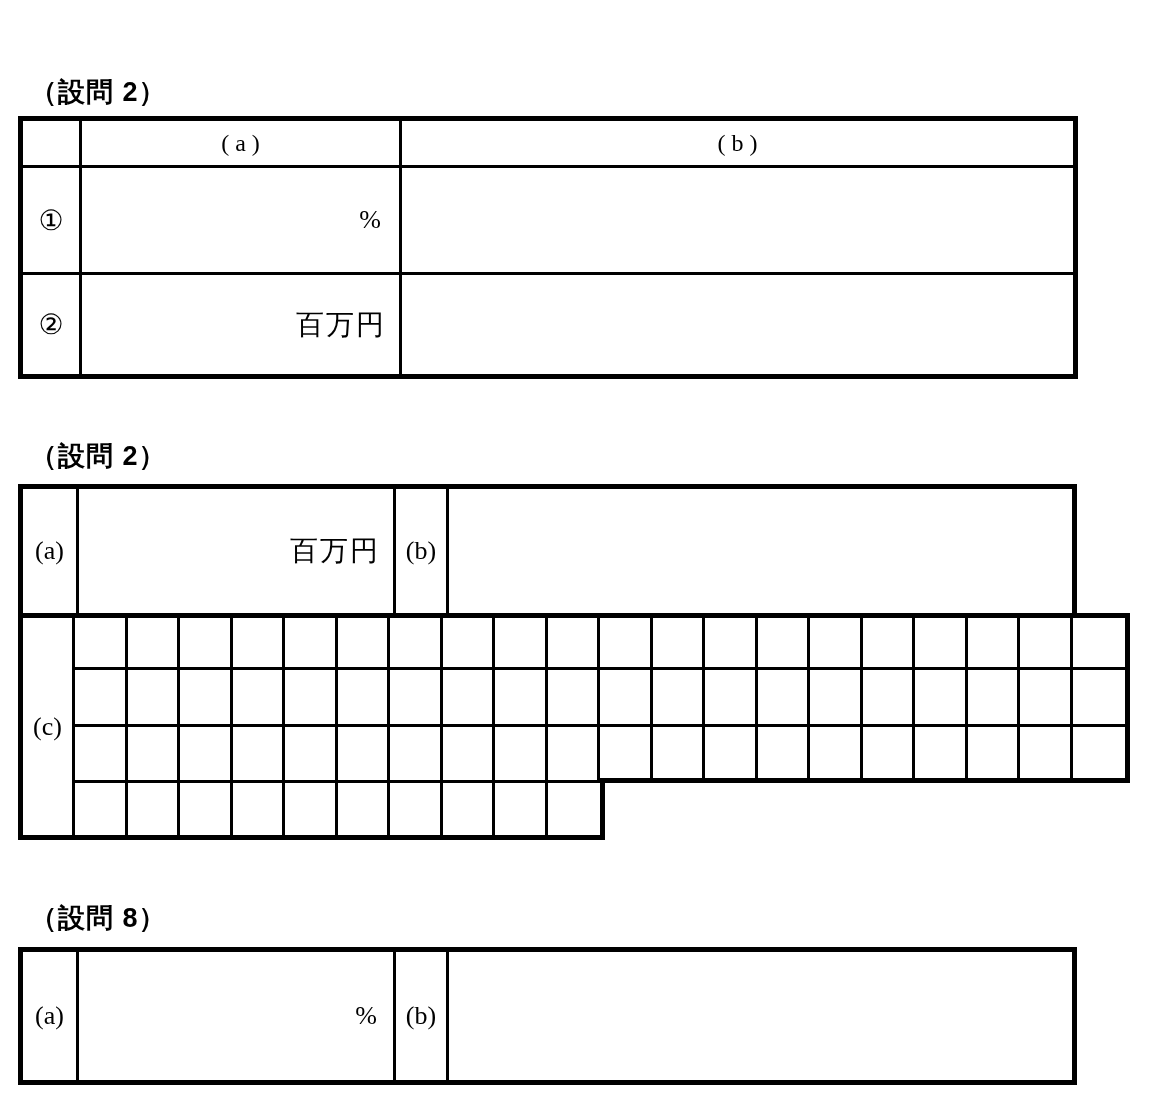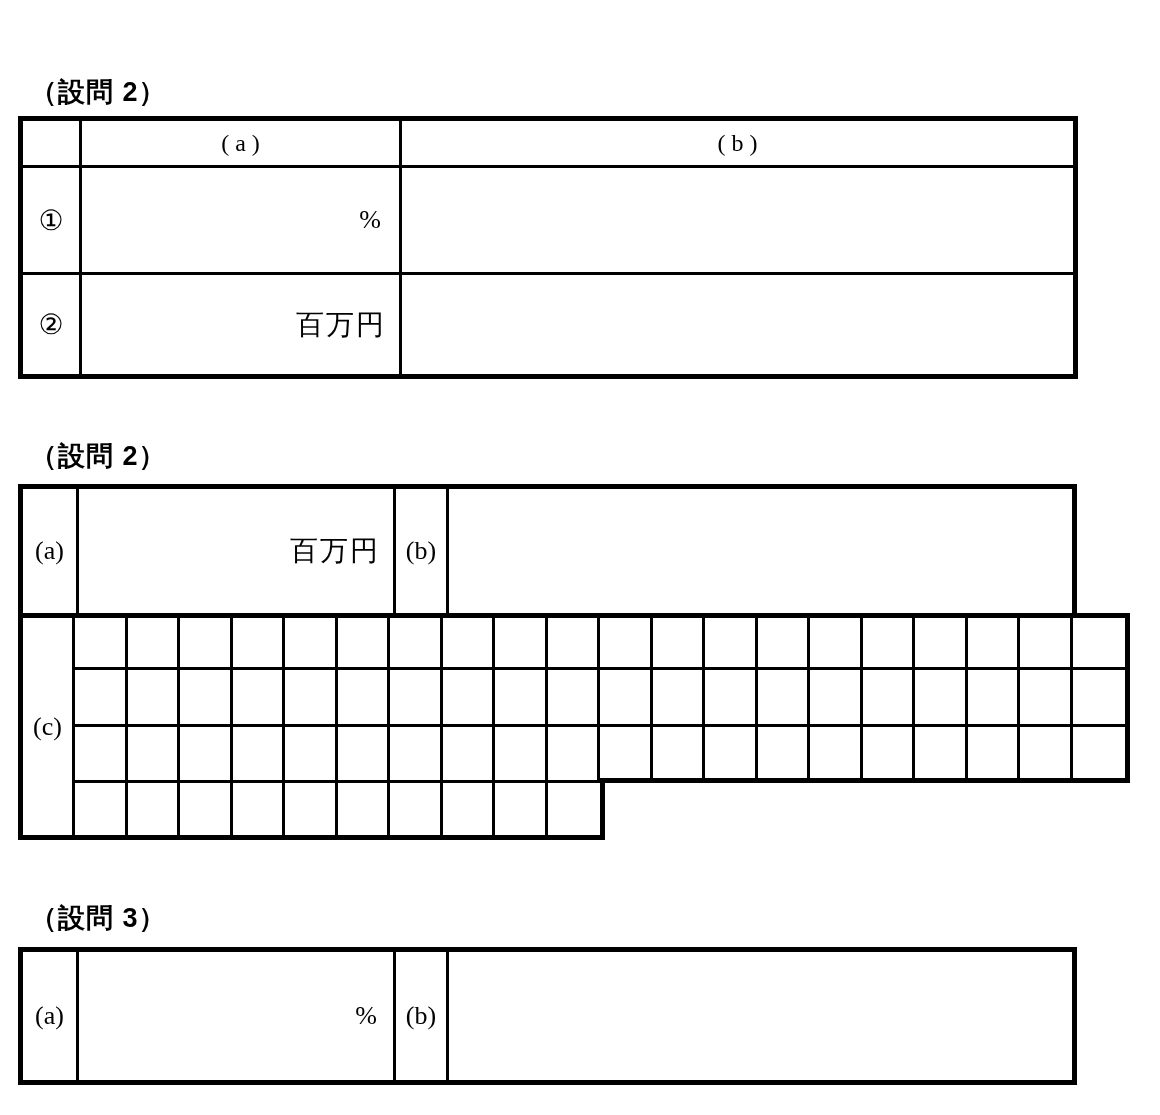--- a/index.html
+++ b/index.html
@@ -182,21 +182,21 @@
           <div class="c-cell"></div>
           <div class="c-cell"></div>
           <div class="c-cell"></div>
           <div class="c-cell"></div>
           <div class="c-cell"></div>
           <div class="c-cell"></div>
         </div>
       </div>
   </div>
 
-  <div class="heading sec3">（設問 3）</div>
+  <div class="heading sec3">（設問 8）</div>
   <div class="btable" id="q3-table">
     <div class="cell center ab-label no-b">(a)</div>
     <div class="cell right unit-pct no-b">%</div>
     <div class="cell center ab-label no-b">(b)</div>
     <div class="cell no-r no-b"></div>
   </div>
 
 </div>
 
 </body></html>

